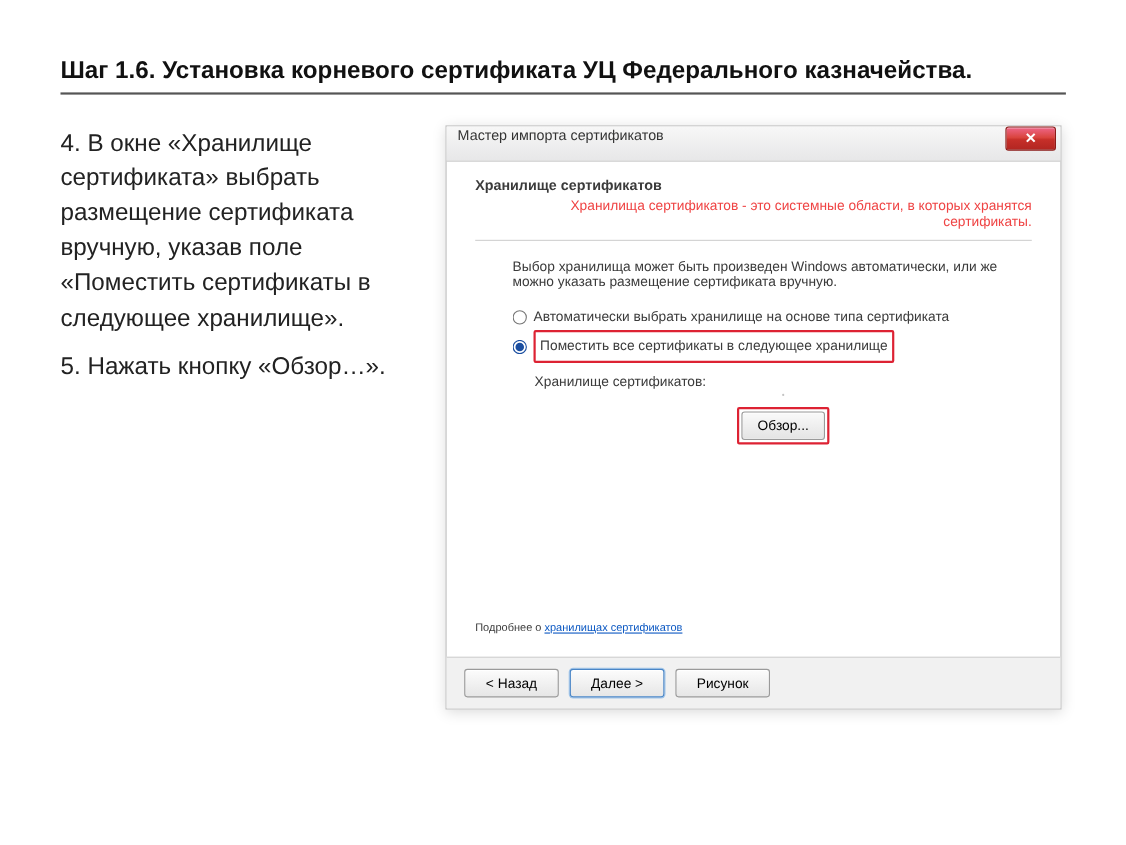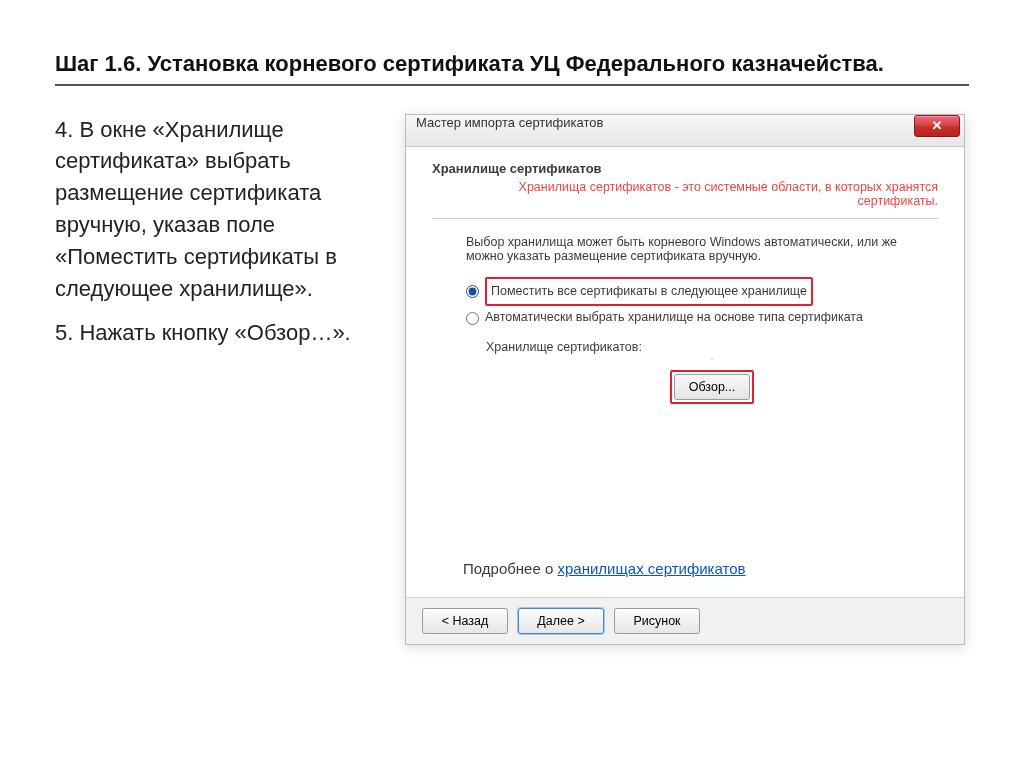--- a/index.html
+++ b/index.html
@@ -88,22 +88,21 @@
     background: linear-gradient(#fafafa,#e4e4e4);
     border: 1px solid #9a9a9a;
     border-radius: 3px;
     font-size: 12.5px;
     box-shadow: inset 0 1px 0 #fff;
   }
   .browse-wrap { border: 2px solid #d23; padding: 2px; border-radius: 2px; }
   .learn {
     position: absolute;
     bottom: 20px; left: 26px;
-    font-size: 15px;
-    margin-left: 31px;
+    font-size: 10px;
   }
   .learn a { color: #0a57c2; text-decoration: underline; }
   .footer {
     border-top: 1px solid #d0d0d0;
     background: #f1f1f1;
     padding: 10px 16px;
     display: flex; justify-content: flex-start; gap: 10px;
   }
   .footer button {
     height: 26px;
@@ -147,30 +146,30 @@
         <div class="close-btn">
           <span>✕</span>
         </div>
       </div>
 
       <div class="dialog-body">
         <div class="section-title">Хранилище сертификатов</div>
         <div class="section-desc">Хранилища сертификатов - это системные области, в которых хранятся сертификаты.</div>
         <hr class="hr">
 
-        <div style="margin-left:34px; margin-bottom:14px;">Выбор хранилища может быть корневого Windows автоматически, или же можно указать размещение сертификата вручную.</div>
+        <div style="margin-left:34px; margin-bottom:14px;">Выбор хранилища может быть произведен Windows автоматически, или же можно указать размещение сертификата вручную.</div>
 
         <div class="choice">
           <label class="row">
+            <input type="radio" name="store" style="">
+            <span>Автоматически выбрать хранилище на основе типа сертификата</span>
+          </label>
+          <label class="row">
             <input type="radio" name="store" checked="" style="">
             <span class="hl-red">Поместить все сертификаты в следующее хранилище</span>
-          </label>
-          <label class="row">
-            <input type="radio" name="store" style="">
-            <span>Автоматически выбрать хранилище на основе типа сертификата</span>
           </label>
         </div>
 
         <div class="store-label">Хранилище сертификатов:</div>
         <div class="store-row">
           <div class="store-input"></div>
           <span class="browse-wrap">
             <button class="browse-btn">Обзор...</button>
           </span>
         </div>

